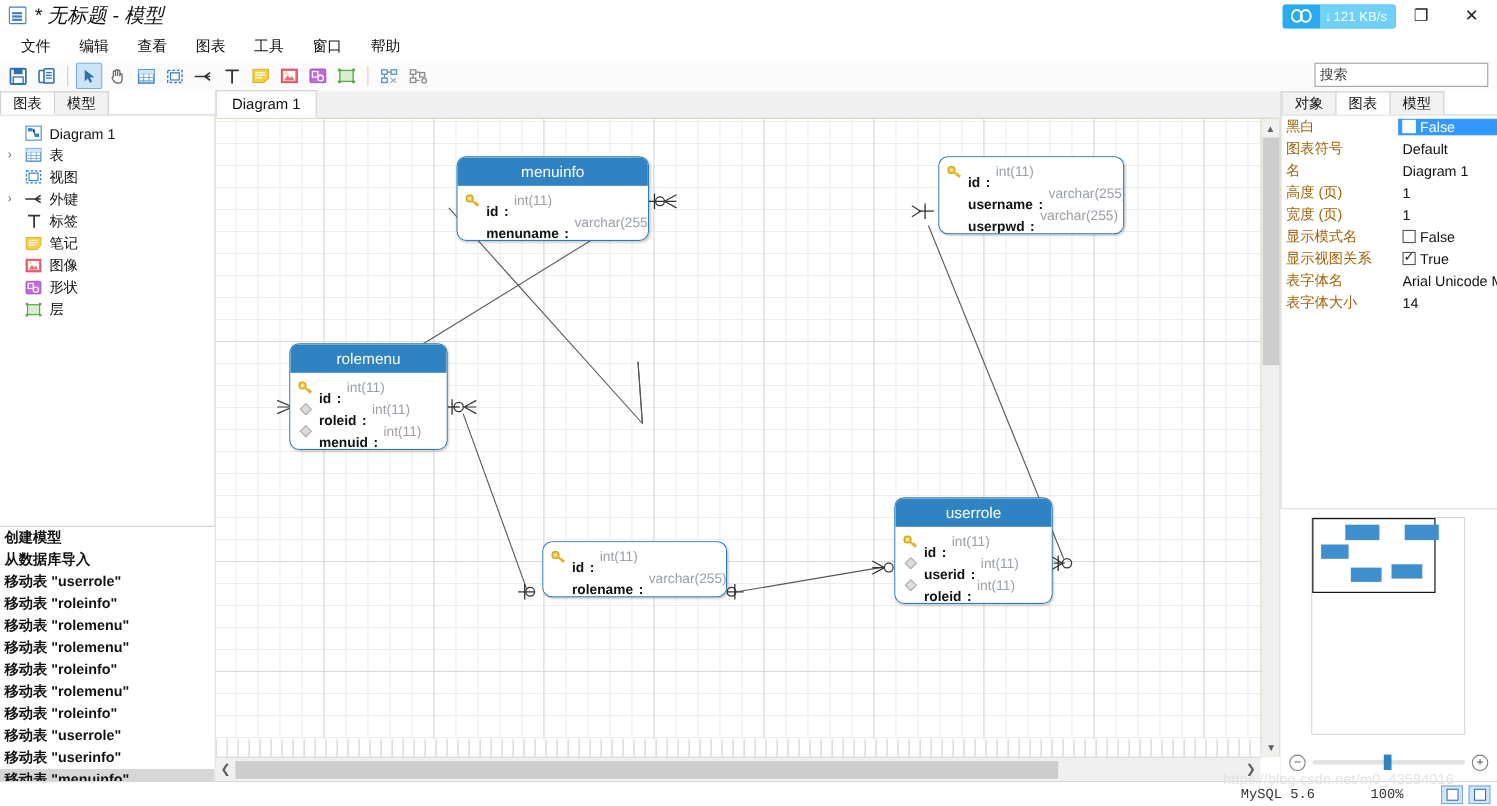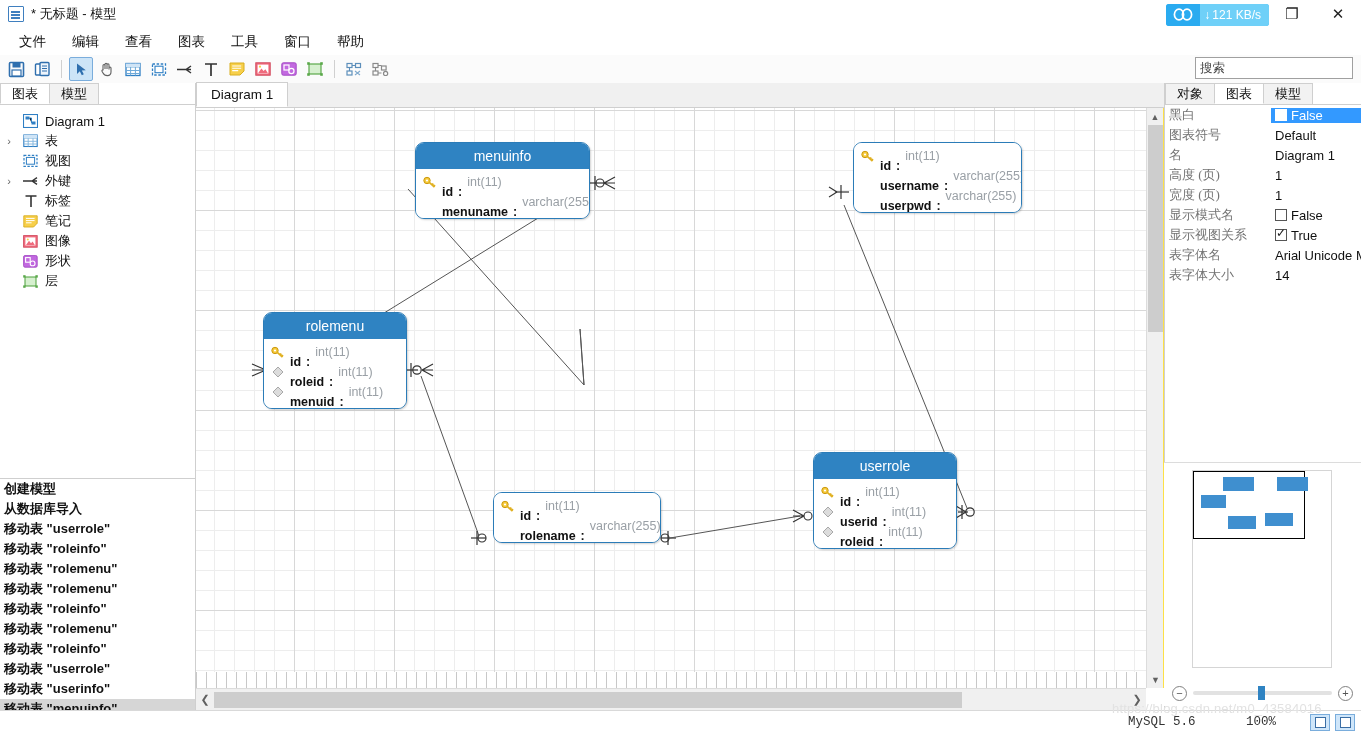--- a/index.html
+++ b/index.html
@@ -21,21 +21,21 @@
   }
   .titlebar-left { display: flex; align-items: center; padding-left: 8px; gap: 7px; }
   .app-icon {
     width: 16px; height: 16px; border: 1.5px solid #3f7fbf; border-radius: 1px;
     background: #fff; position: relative; flex: none;
   }
   .app-icon::before {
     content: ""; position: absolute; left: 2px; top: 4px; width: 9px; height: 1.5px;
     background: #3f7fbf; box-shadow: 0 3px 0 #3f7fbf, 0 6px 0 #3f7fbf;
   }
-  .title-text { font-size: 13px; color: #111; white-space: nowrap; }
+  .title-text { font-size: 18px; color: #111; white-space: nowrap; font-style: italic; }
 
   .titlebar-right {
     position: absolute; right: 0; top: 0; height: 28px; display: flex; align-items: stretch;
   }
   .netdisk {
     display: flex; align-items: center; height: 22px; margin-top: 1px;
     border-radius: 3px; overflow: hidden; background: #35b7f5; align-self: center;
   }
   .netdisk-logo {
     width: 34px; height: 22px; background: #2aabf0; display: flex;
@@ -178,21 +178,21 @@
     border-top: 0;
   }
 
   
   .rightpanel {
     position: absolute; left: 1164px; top: 83px; width: 197px; height: 630px;
     background: #ffffff; border-left: 1px solid #cfcfcf;
   }
   .proprows { border-top: 0; }
   .prop-row { display: flex; height: 20px; align-items: center; font-size: 13px; }
-  .prop-row .pk { width: 106px; padding-left: 4px; color: #737373; white-space: nowrap; overflow: hidden; font-family: Liberation Serif, serif; }
+  .prop-row .pk { width: 106px; padding-left: 4px; color: #a16207; white-space: nowrap; overflow: hidden; }
   .prop-row .pv {
     flex: 1; padding-left: 4px; color: #111; display: flex; align-items: center; gap: 4px;
     white-space: nowrap; overflow: hidden;
   }
   .prop-row.sel .pv { background: #3399ff; color: #ffffff; }
   .prop-row.sel .pv .cb { border-color: #ffffff; }
   .cb {
     width: 12px; height: 12px; border: 1px solid #555; background: #fff; flex: none;
     display: inline-block; position: relative;
   }

